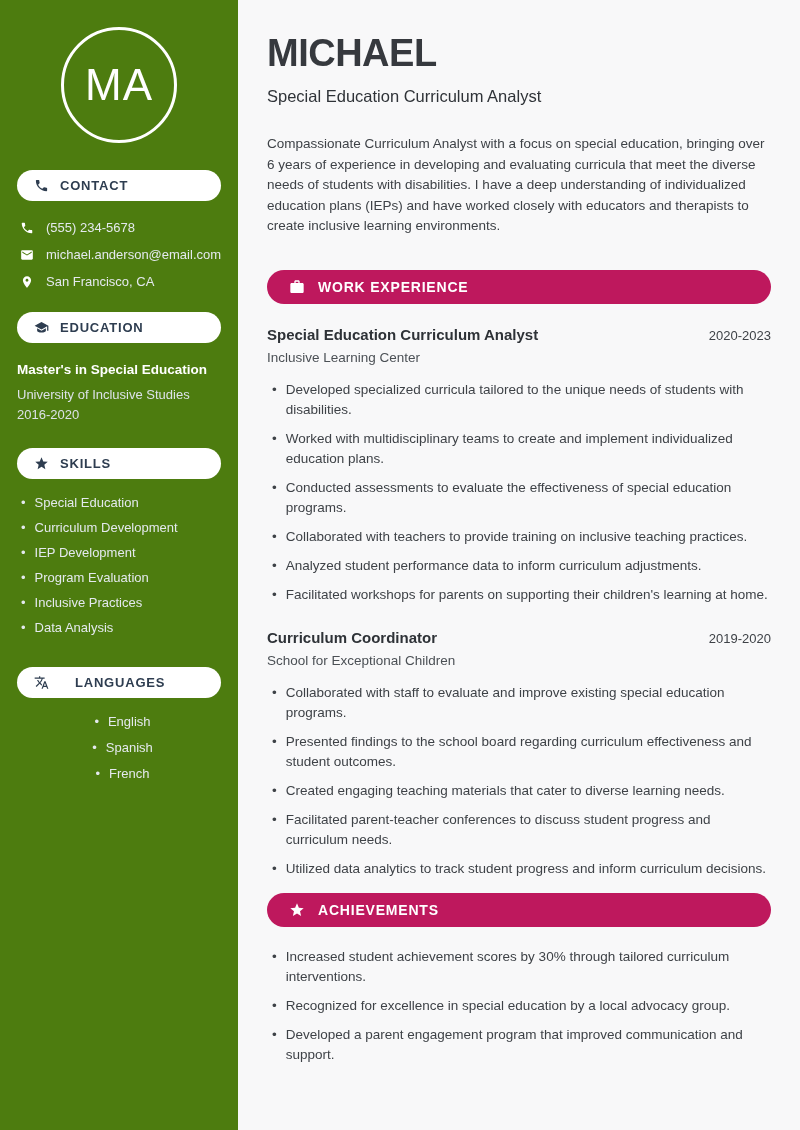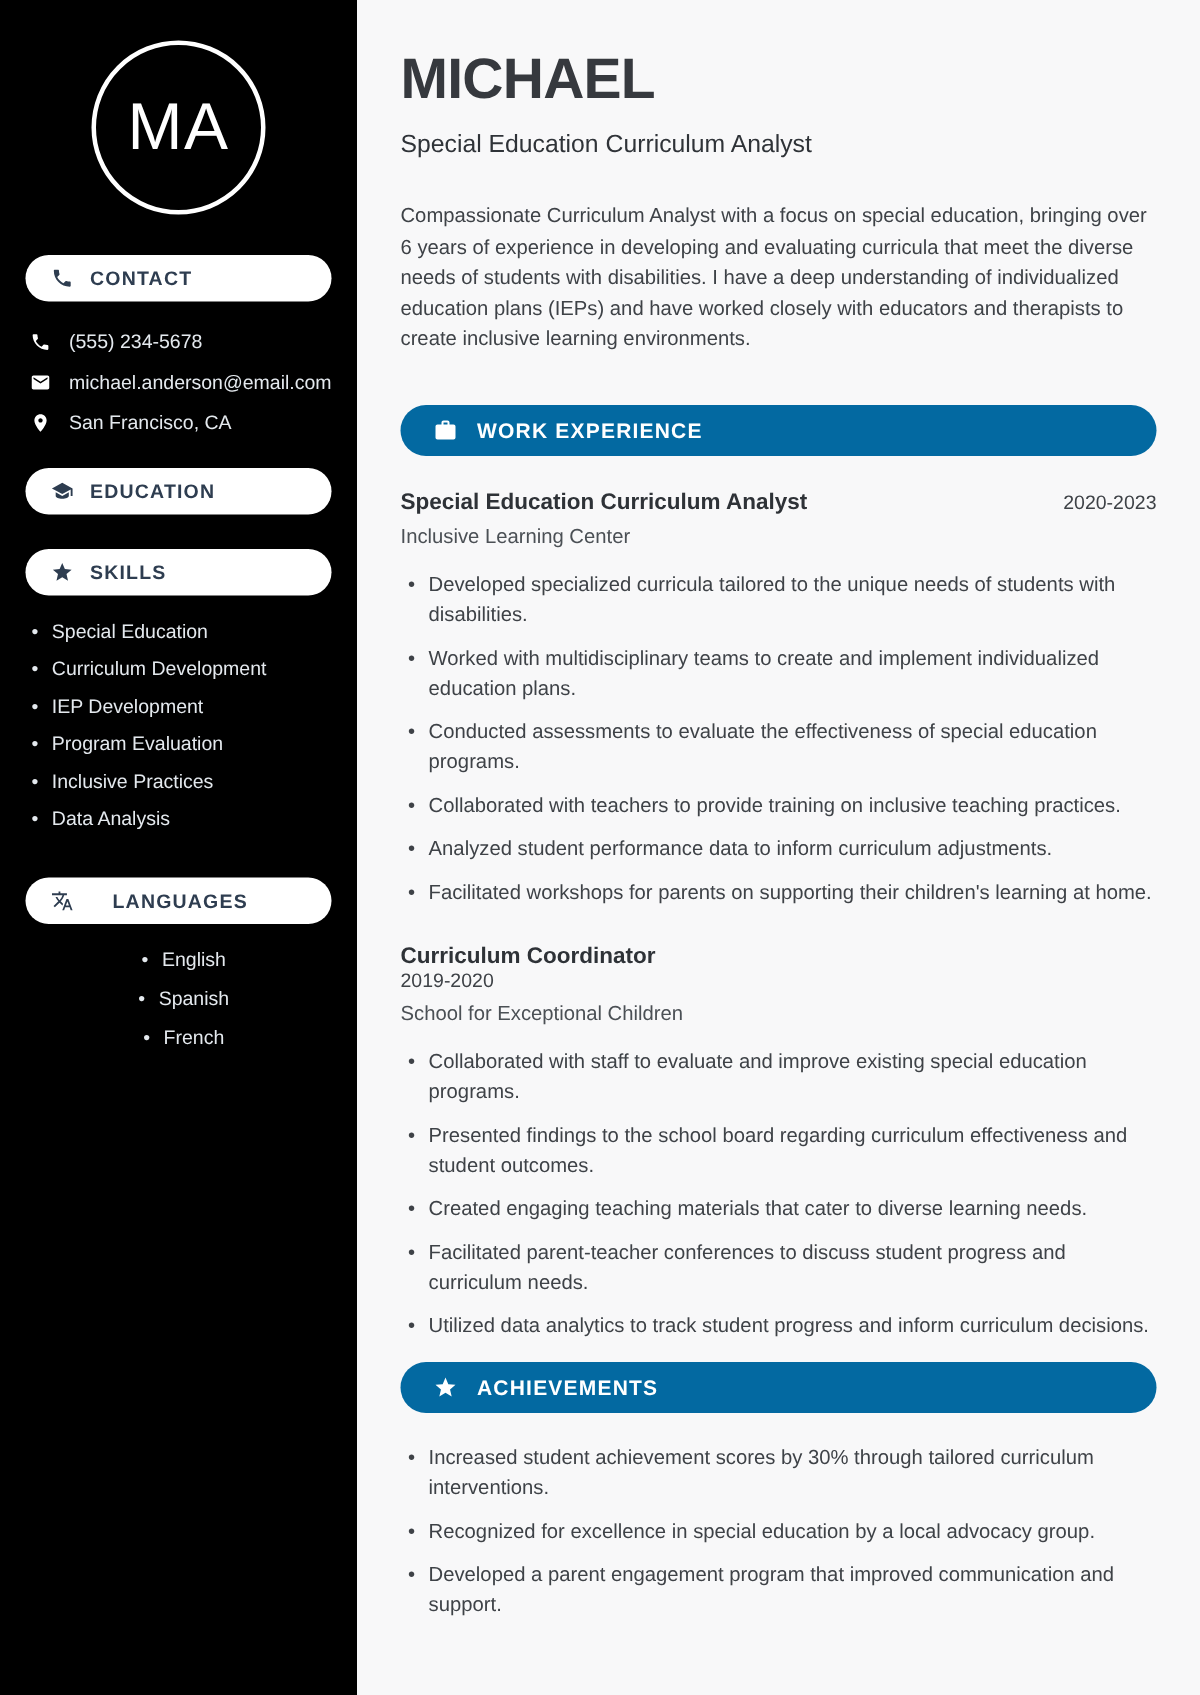--- a/index.html
+++ b/index.html
@@ -2,21 +2,21 @@
 <html><head>
 <meta charset="utf-8">
 <style>
   * { margin:0; padding:0; box-sizing:border-box; }
   html,body { background:#ffffff; }
   .page {
     width:800px; height:1130px; display:flex; overflow:hidden;
     font-family:"Liberation Sans", sans-serif;
   }
   
-  .sidebar { width:238px; flex-shrink:0; background:#000000; color:#e4e9ee; }
+  .sidebar { width:238px; flex-shrink:0; background:#4d7c0f; color:#e4e9ee; }
   .avatar {
     width:116px; height:116px; border-radius:50%; border:3px solid #ffffff;
     margin:27px auto 0 auto; display:flex; align-items:center; justify-content:center;
   }
   .avatar span { color:#ffffff; font-size:44px; font-weight:500; letter-spacing:1px; }
   .side-pill {
     background:#ffffff; color:#2e3d50; border-radius:16px; height:31px;
     margin:16px 17px; padding:0 14px 0 17px; display:flex; align-items:center; gap:11px;
     font-size:13px; font-weight:700; letter-spacing:0.8px;
   }
@@ -31,21 +31,21 @@
   .edu-line { font-size:13px; line-height:20px; color:#dce2e8; }
   .side-list { margin:15px 14px 0 21px; display:flex; flex-direction:column; gap:10px; }
   .side-bullet { display:flex; gap:9px; font-size:13px; line-height:15px; }
   .side-bullet::before { content:"\2022"; }
   
   .main { flex:1; background:#f8f8f9; padding:33px 29px 0 29px; }
   .name { font-size:38px; line-height:41px; font-weight:700; color:#36393e; letter-spacing:-0.5px; }
   .headline { font-size:16.5px; color:#2f3338; margin-top:13px; }
   .summary { font-size:13.5px; line-height:20.5px; color:#3e4247; margin-top:28px; }
   .dark-pill {
-    background:#0369a1; border-radius:17px; height:34px; margin-top:33px;
+    background:#be185d; border-radius:17px; height:34px; margin-top:33px;
     display:flex; align-items:center; gap:13px; padding:0 20px 0 22px;
     color:#ffffff; font-size:14px; font-weight:700; letter-spacing:0.8px;
   }
   .dark-pill svg { width:16px; height:16px; fill:#ffffff; flex-shrink:0; }
   .dark-pill.tight { margin-top:14px; }
   .job-header { display:flex; justify-content:space-between; align-items:baseline; margin-top:22px; }
   .job-title { font-size:15px; font-weight:700; color:#2e3237; }
   .job-dates { font-size:13px; color:#3e4247; }
   .job-company { font-size:13.5px; color:#4b5055; margin-top:7px; }
   .bullets { margin-top:15px; padding-left:5px; display:flex; flex-direction:column; gap:9px; }
@@ -89,20 +89,25 @@
           </svg>
         <span>San Francisco, CA</span>
       </div>
     </div>
 
     <div class="side-pill mt-section">
       <svg viewBox="0 0 24 24">
           <path d="M12 3L1 9l11 6 9-4.91V17h2V9L12 3zM5 13.18V17c0 1.66 3.13 3 7 3s7-1.34 7-3v-3.82l-7 3.82-7-3.82z"></path>
         </svg>
       <span>EDUCATION</span>
+    </div>
+    <div class="edu-block">
+      <div class="edu-degree">Master's in Special Education</div>
+      <div class="edu-line">University of Inclusive Studies</div>
+      <div class="edu-line">2016-2020</div>
     </div>
 
     <div class="side-pill mt-section">
       <svg viewBox="0 0 24 24">
           <path d="M12 17.27L18.18 21l-1.64-7.03L22 9.24l-7.19-.61L12 2 9.19 8.63 2 9.24l5.46 4.73L5.82 21z"></path>
         </svg>
       <span>SKILLS</span>
     </div>
     <div class="side-list">
       <div class="side-bullet">Special Education</div>
@@ -153,21 +158,21 @@
         <div class="bullet">Developed specialized curricula tailored to the unique needs of students with disabilities.</div>
         <div class="bullet">Worked with multidisciplinary teams to create and implement individualized education plans.</div>
         <div class="bullet">Conducted assessments to evaluate the effectiveness of special education programs.</div>
         <div class="bullet">Collaborated with teachers to provide training on inclusive teaching practices.</div>
         <div class="bullet">Analyzed student performance data to inform curriculum adjustments.</div>
         <div class="bullet">Facilitated workshops for parents on supporting their children's learning at home.</div>
       </div>
     </div>
 
     <div>
-      <div class="job-header" style="margin-top:24px;flex-direction:column;">
+      <div class="job-header" style="margin-top:24px;">
         <span class="job-title">Curriculum Coordinator</span>
         <span class="job-dates">2019-2020</span>
       </div>
       <div class="job-company">School for Exceptional Children</div>
       <div class="bullets">
         <div class="bullet">Collaborated with staff to evaluate and improve existing special education programs.</div>
         <div class="bullet">Presented findings to the school board regarding curriculum effectiveness and student outcomes.</div>
         <div class="bullet">Created engaging teaching materials that cater to diverse learning needs.</div>
         <div class="bullet">Facilitated parent-teacher conferences to discuss student progress and curriculum needs.</div>
         <div class="bullet">Utilized data analytics to track student progress and inform curriculum decisions.</div>

